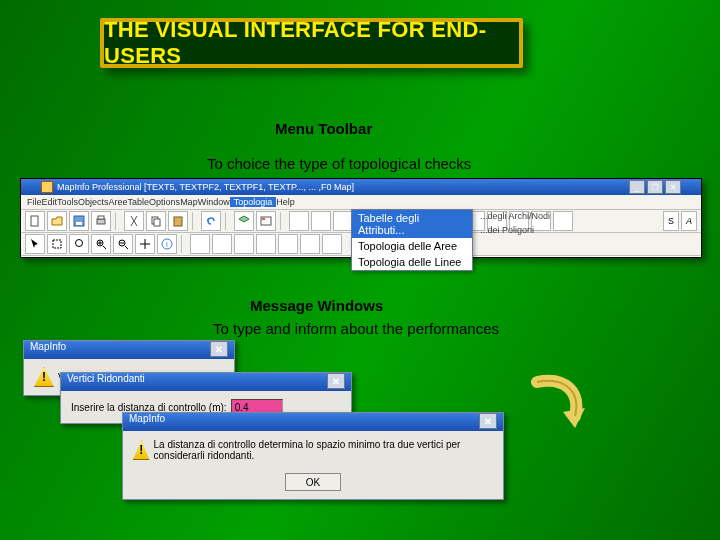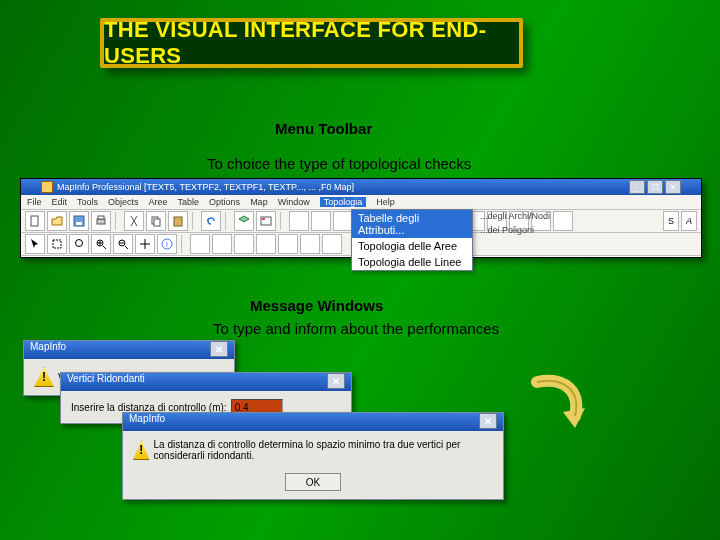--- a/index.html
+++ b/index.html
@@ -41,21 +41,21 @@
     font-size:9px;
   }
   .mi-titlebar{
     height:16px;background:linear-gradient(#3a7de0,#1a4fb0);color:#fff;
     display:flex;align-items:center;padding:0 20px;justify-content:space-between;
   }
   .mi-titlebar .t{display:flex;align-items:center;gap:4px;}
   .mi-titlebar .t .logo{width:10px;height:10px;background:#ffd060;border:1px solid #a06000;}
   .mi-ctrls{display:flex;gap:2px;}
   .mi-ctrl{width:14px;height:12px;background:#cfd8e4;border:1px solid #6b7a90;display:flex;align-items:center;justify-content:center;font-size:8px;}
-  .mi-menubar{height:14px;background:#f4f3ee;border-bottom:1px solid #c0c0c0;display:flex;gap:10px;padding:0 6px;align-items:center;}
+  .mi-menubar{height:14px;background:#f4f3ee;border-bottom:1px solid #c0c0c0;display:flex;padding:0 6px;align-items:center;}
   .mi-menubar span{color:#303030;}
   .mi-menubar .open{background:var(--win-blue);color:#fff;padding:0 4px;}
   .mi-toolrow{height:22px;background:#f4f3ee;border-bottom:1px solid #c0c0c0;display:flex;align-items:center;gap:2px;padding:0 4px;}
   .tbtn{width:18px;height:18px;border:1px solid #b5b5b5;background:#fff;display:flex;align-items:center;justify-content:center;}
   .tbtn svg{width:12px;height:12px;}
   .sep{width:4px;height:18px;border-left:1px solid #c0c0c0;margin:0 2px;}
   .tlabel{background:#fff;border:1px solid #b5b5b5;height:18px;font-size:9px;padding:0 4px;display:flex;align-items:center;}
   .dropdown{
     position:absolute;left:330px;top:30px;width:120px;background:#fff;border:1px solid #6b7a90;
     box-shadow:2px 2px 4px rgba(0,0,0,.3);font-size:11px;
@@ -74,21 +74,21 @@
     display:flex;align-items:flex-start;padding:0 6px;justify-content:space-between;font-size:10px;
   }
   .mb-body{padding:8px 10px;display:flex;align-items:center;gap:4px;}
   .warn-ico{width:20px;height:20px;position:relative;}
   .warn-ico::before{
     content:"";position:absolute;inset:0;
     clip-path:polygon(50% 0,100% 100%,0 100%);
     background:linear-gradient(#ffe96a,#f0c000);border:1px solid #8a6a00;
   }
   .warn-ico::after{content:"!";position:absolute;left:50%;top:52%;transform:translate(-50%,-50%);font-weight:700;color:#000;font-size:12px;}
-  .mb-input{border:1px inset #999;background:#c2410c;width:44px;height:14px;font-size:10px;padding:0 3px;}
+  .mb-input{border:1px inset #999;background:#ec4899;width:44px;height:14px;font-size:10px;padding:0 3px;}
   .mb-ok{display:block;margin:4px auto 8px;width:56px;height:18px;background:#efeee9;border:1px solid #888;font-size:10px;}
   .mb-close{width:16px;height:14px;background:#cfd8e4;border:1px solid #6b7a90;display:flex;align-items:center;justify-content:center;font-weight:700;font-size:10px;}
 
   .msg1{left:23px;top:340px;width:210px;}
   .msg2{left:60px;top:372px;width:290px;}
   .msg3{left:122px;top:412px;width:380px;}
 
   
   .arrow{
     position:absolute;left:525px;top:372px;width:60px;height:60px;

